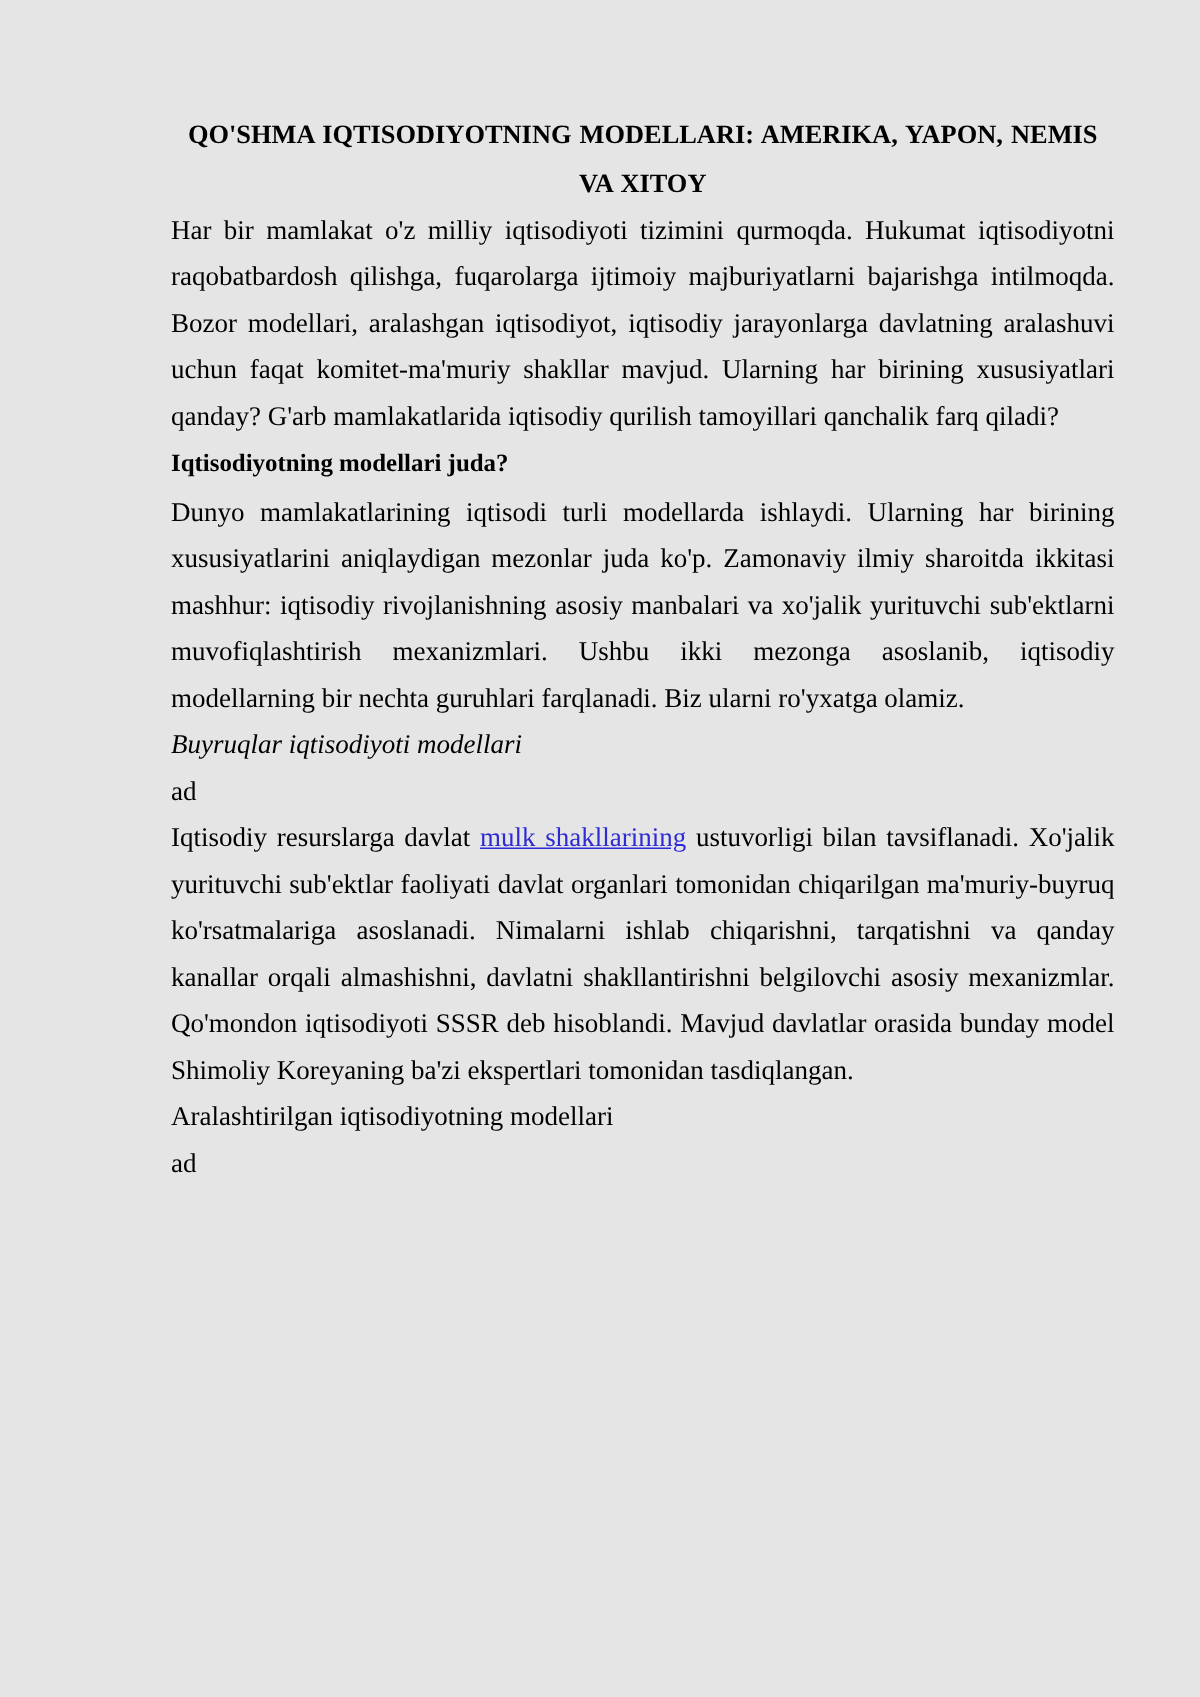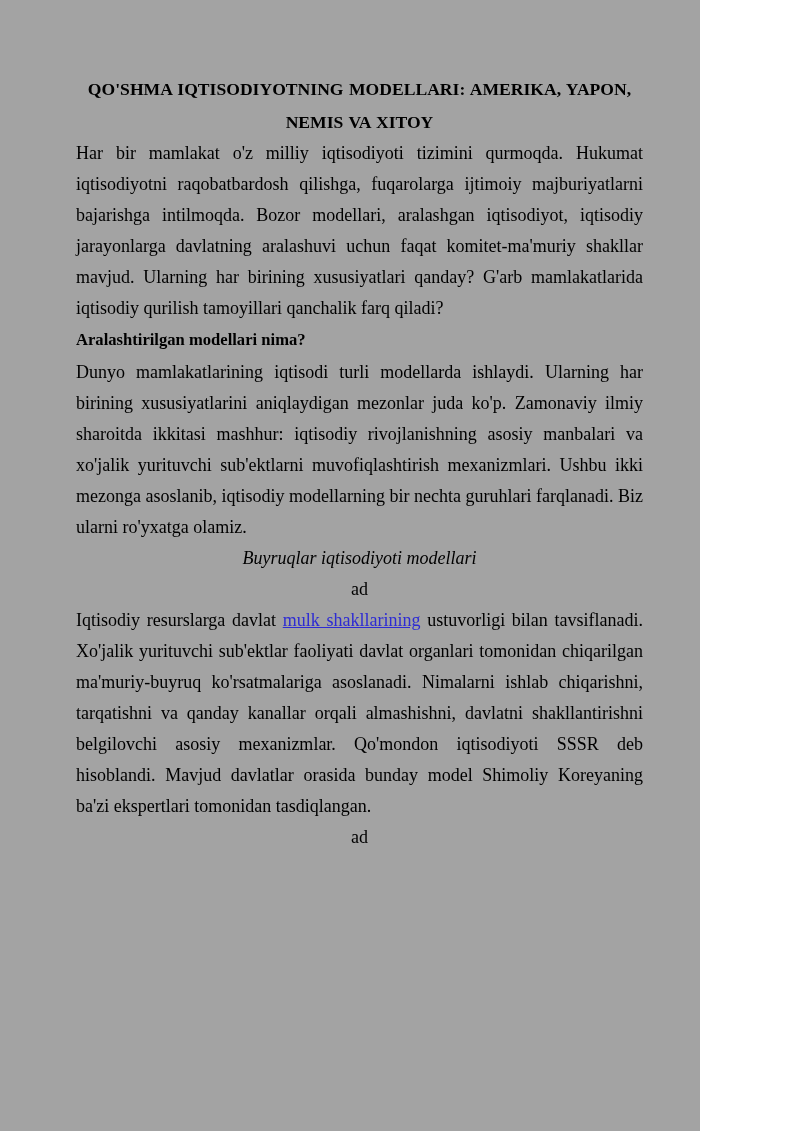--- a/index.html
+++ b/index.html
@@ -2,45 +2,45 @@
 <html><head>
 <meta charset="utf-8">
 <style>
   html, body {
     margin: 0;
     padding: 0;
     background: #ffffff;
   }
   .page {
     position: relative;
-    width: 700px;
+    width: 800px;
     height: 1131px;
     box-sizing: border-box;
-    padding: 73px 57px 0 76px;
-    background: #a3a3a3;
+    padding: 73px 57px 0 114px;
+    background: #e5e5e5;
     font-family: "Liberation Serif", serif;
     color: #000000;
     overflow: hidden;
   }
   .doc-title {
     margin: 0;
     font-size: 17.6px;
     font-weight: 700;
     text-align: center;
     line-height: 32.55px;
     word-spacing: 1px;
   }
   .para {
     margin: 0;
     font-size: 18px;
     line-height: 31px;
     text-align: justify;
   }
   .plain {
-    text-align: center;
+    text-align: left;
   }
   .subheading {
     margin: 0;
     font-size: 16.6px;
     line-height: 32.55px;
     font-weight: 700;
     text-align: left;
   }
   .italic {
     font-style: italic;
@@ -53,28 +53,29 @@
 </style>
 </head>
 <body>
 
 <div class="page">
 
   <h1 class="doc-title">QO'SHMA IQTISODIYOTNING MODELLARI: AMERIKA, YAPON, NEMIS VA XITOY</h1>
 
   <p class="para">Har bir mamlakat o'z milliy iqtisodiyoti tizimini qurmoqda. Hukumat iqtisodiyotni raqobatbardosh qilishga, fuqarolarga ijtimoiy majburiyatlarni bajarishga intilmoqda. Bozor modellari, aralashgan iqtisodiyot, iqtisodiy jarayonlarga davlatning aralashuvi uchun faqat komitet-ma'muriy shakllar mavjud. Ularning har birining xususiyatlari qanday? G'arb mamlakatlarida iqtisodiy qurilish tamoyillari qanchalik farq qiladi?</p>
 
-  <h2 class="subheading">Aralashtirilgan modellari nima?</h2>
+  <h2 class="subheading">Iqtisodiyotning modellari juda?</h2>
 
   <p class="para">Dunyo mamlakatlarining iqtisodi turli modellarda ishlaydi. Ularning har birining xususiyatlarini aniqlaydigan mezonlar juda ko'p. Zamonaviy ilmiy sharoitda ikkitasi mashhur: iqtisodiy rivojlanishning asosiy manbalari va xo'jalik yurituvchi sub'ektlarni muvofiqlashtirish mexanizmlari. Ushbu ikki mezonga asoslanib, iqtisodiy modellarning bir nechta guruhlari farqlanadi. Biz ularni ro'yxatga olamiz.</p>
 
   <p class="para plain italic">Buyruqlar iqtisodiyoti modellari</p>
 
   <p class="para plain">ad</p>
 
   <p class="para"><span>Iqtisodiy resurslarga davlat </span><a class="doc-link">mulk shakllarining</a><span> ustuvorligi bilan tavsiflanadi. Xo'jalik yurituvchi sub'ektlar faoliyati davlat organlari tomonidan chiqarilgan ma'muriy-buyruq ko'rsatmalariga asoslanadi. Nimalarni ishlab chiqarishni, tarqatishni va qanday kanallar orqali almashishni, davlatni shakllantirishni belgilovchi asosiy mexanizmlar. Qo'mondon iqtisodiyoti SSSR deb hisoblandi. Mavjud davlatlar orasida bunday model Shimoliy Koreyaning ba'zi ekspertlari tomonidan tasdiqlangan.</span></p>
 
 
 
+  <p class="para plain">Aralashtirilgan iqtisodiyotning modellari</p>
 
   <p class="para plain">ad</p>
 
 </div>
 
 </body></html>

